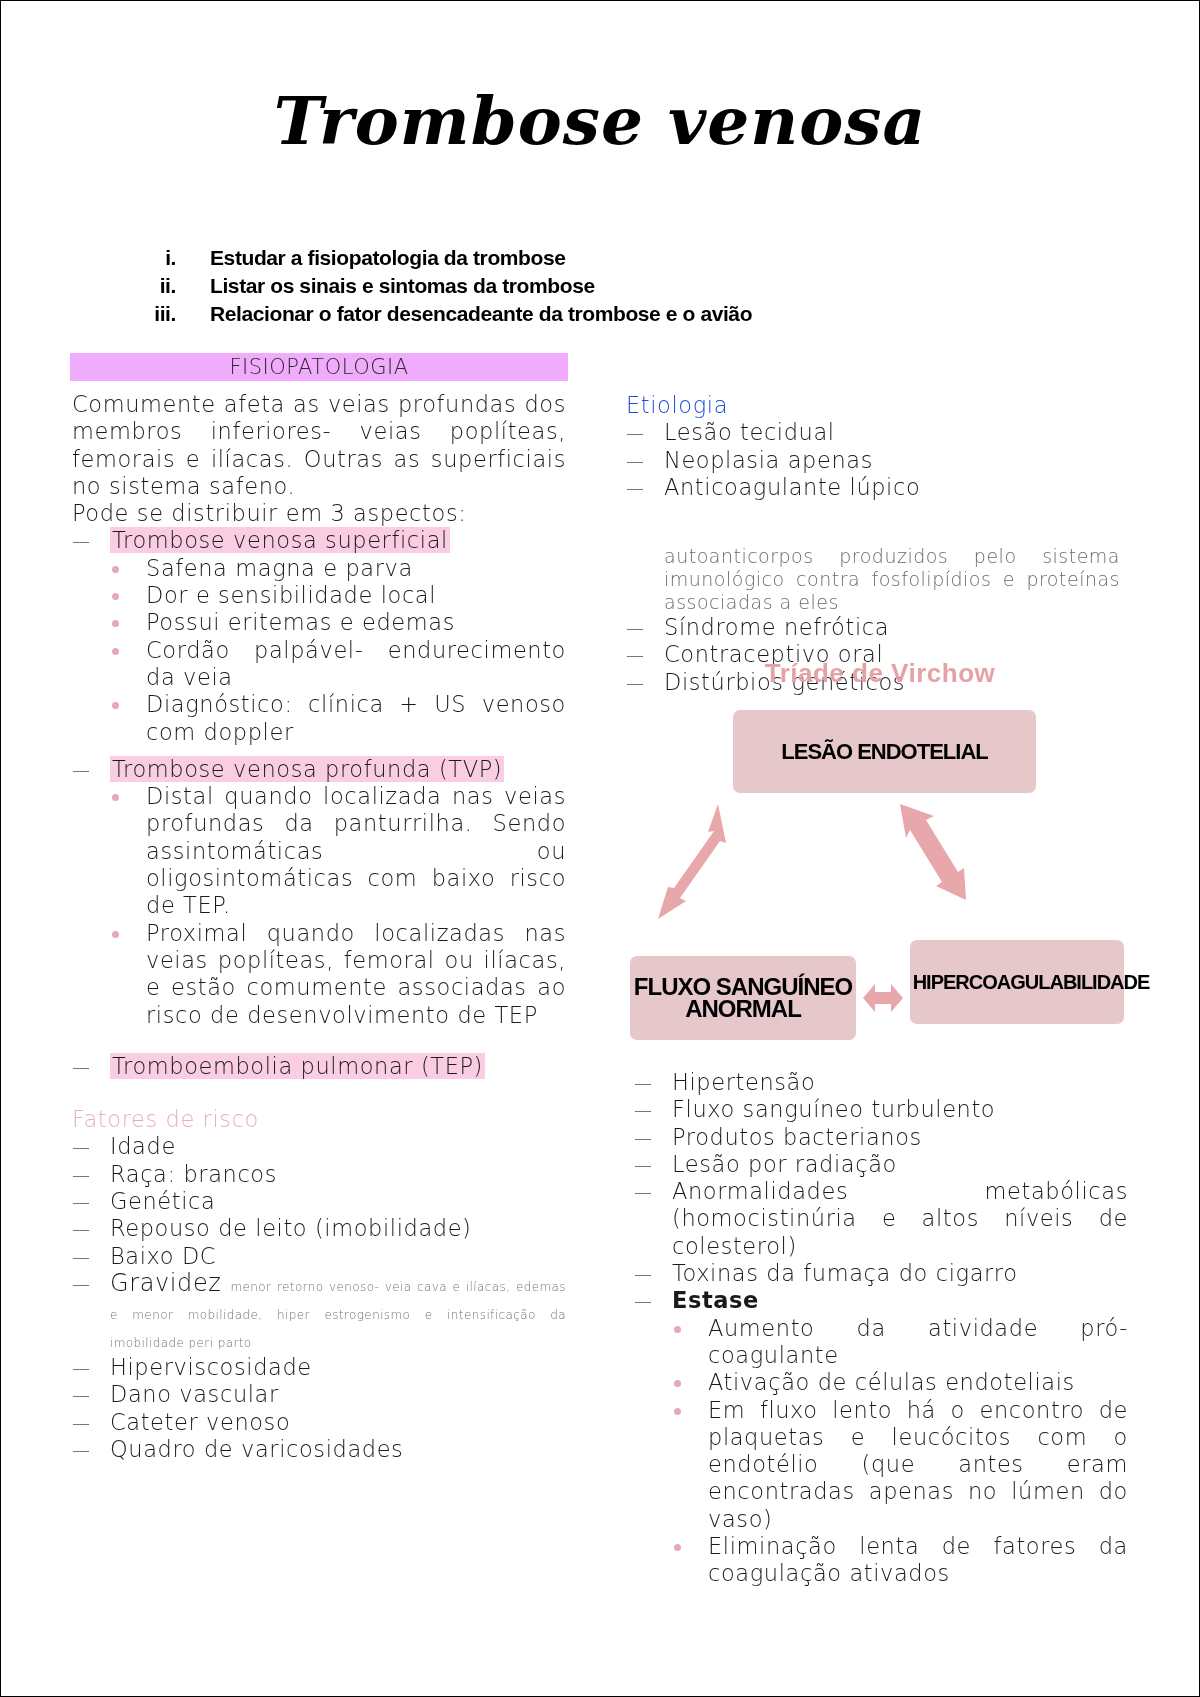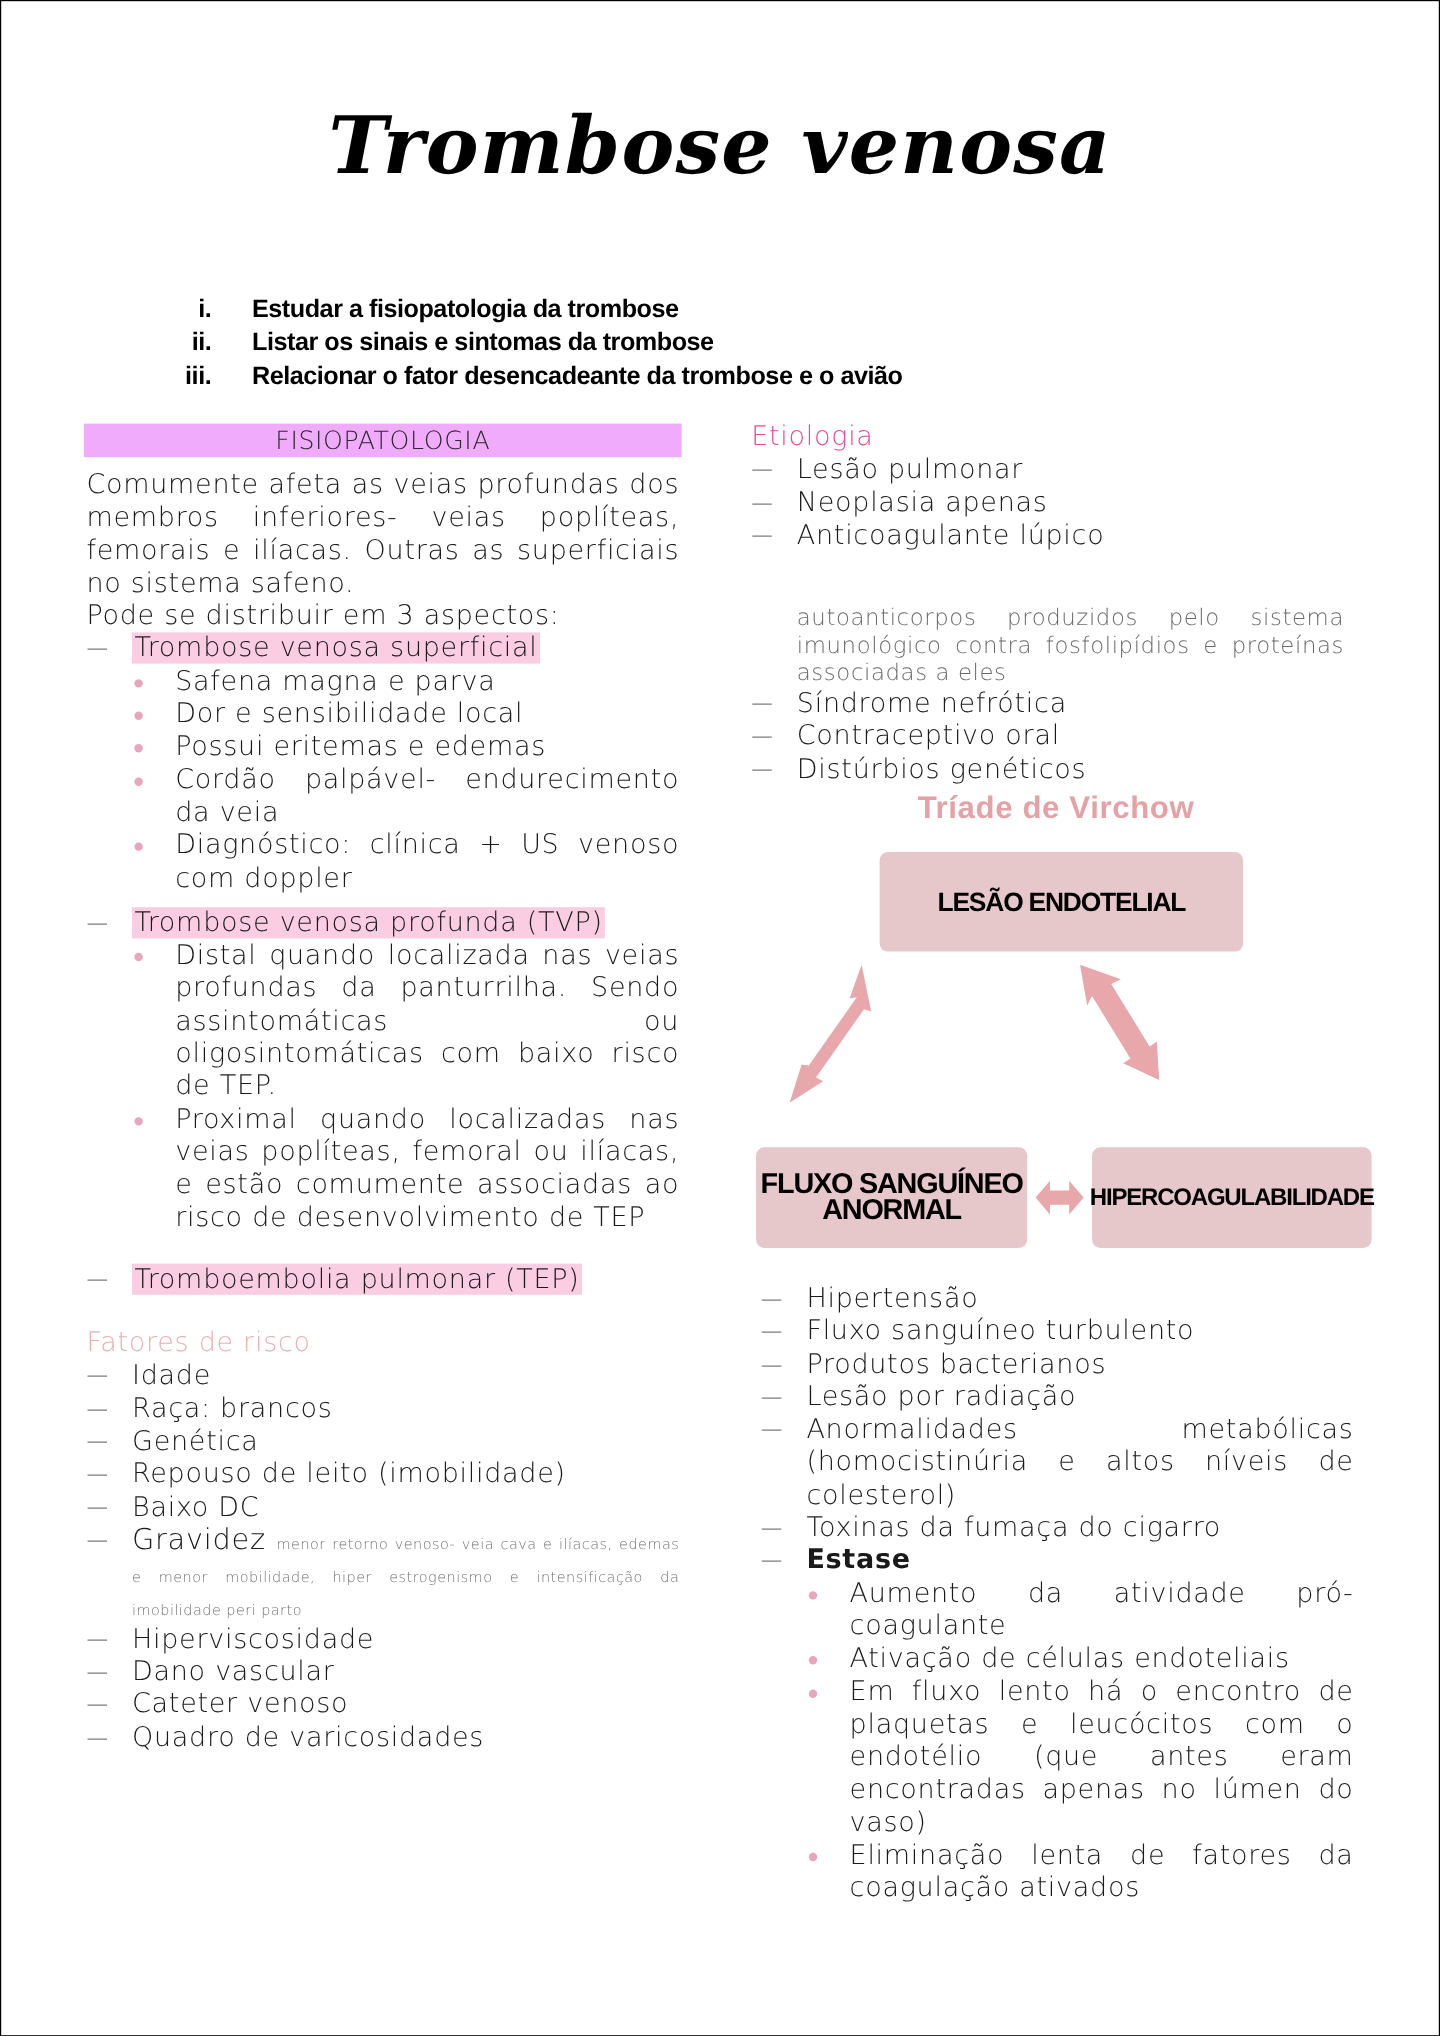--- a/index.html
+++ b/index.html
@@ -37,21 +37,21 @@
   .note { font-size: 19px; line-height: 23px; color: #6a6a6a; text-align: justify; text-align-last: left; padding-left: 38px; letter-spacing: 0.5px; margin-top: 44px; }
   .gap-s { height: 10px; }
   .gap-m { height: 24px; }
 
   
   .triad { position: absolute; left: 630px; top: 650px; width: 520px; height: 400px; }
   .triad-title { position: absolute; left: 0; width: 500px; top: 8px; text-align: center; color: #e5a2a6; font-weight: bold; font-size: 26px; letter-spacing: 0.5px; font-family: "Liberation Sans", sans-serif; }
   .box { position: absolute; background: #e6c8cb; border-radius: 7px; display: flex; align-items: center; justify-content: center; text-align: center; font-family: "Liberation Sans", sans-serif; font-weight: bold; color: #000; letter-spacing: -1px; }
   .box-top { left: 103px; top: 60px; width: 303px; height: 83px; font-size: 22px; }
   .box-left { left: 0px; top: 306px; width: 226px; height: 84px; font-size: 24px; line-height: 22px; }
-  .box-right { left: 280px; top: 306px; width: 233px; height: 84px; font-size: 20px; }
+  .box-right { left: 280px; top: 290px; width: 186px; height: 84px; font-size: 20px; padding-left: 28px; }
   .triad svg { position: absolute; left: 0; top: 0; }
 </style>
 </head>
 <body>
 
 <div class="page-frame"></div>
 
 <div class="title">Trombose venosa</div>
 
 <div class="objectives">
@@ -100,22 +100,22 @@
     <span style="font-size:24px;">Gravidez</span>
     <span class="small">menor retorno venoso- veia cava e ilíacas, edemas e menor mobilidade, hiper estrogenismo e intensificação da imobilidade peri parto</span>
   </div>
   <div class="dash-item">Hiperviscosidade</div>
   <div class="dash-item">Dano vascular</div>
   <div class="dash-item">Cateter venoso</div>
   <div class="dash-item">Quadro de varicosidades</div>
 </div>
 
 <div class="col right" style="left:626px; top:351px;">
-  <div style="color:#ec4899;">Etiologia</div>
-  <div class="dash-item">Lesão pulmonar</div>
+  <div style="color:#1d4ed8;margin-top:41px;">Etiologia</div>
+  <div class="dash-item">Lesão tecidual</div>
   <div class="dash-item">Neoplasia apenas</div>
   <div class="dash-item">Anticoagulante lúpico</div>
   <div class="note">autoanticorpos produzidos pelo sistema imunológico contra fosfolipídios e proteínas associadas a eles</div>
   <div class="dash-item">Síndrome nefrótica</div>
   <div class="dash-item">Contraceptivo oral</div>
   <div class="dash-item">Distúrbios genéticos</div>
 </div>
 
 <div class="triad">
   <div class="triad-title">Tríade de Virchow</div>

